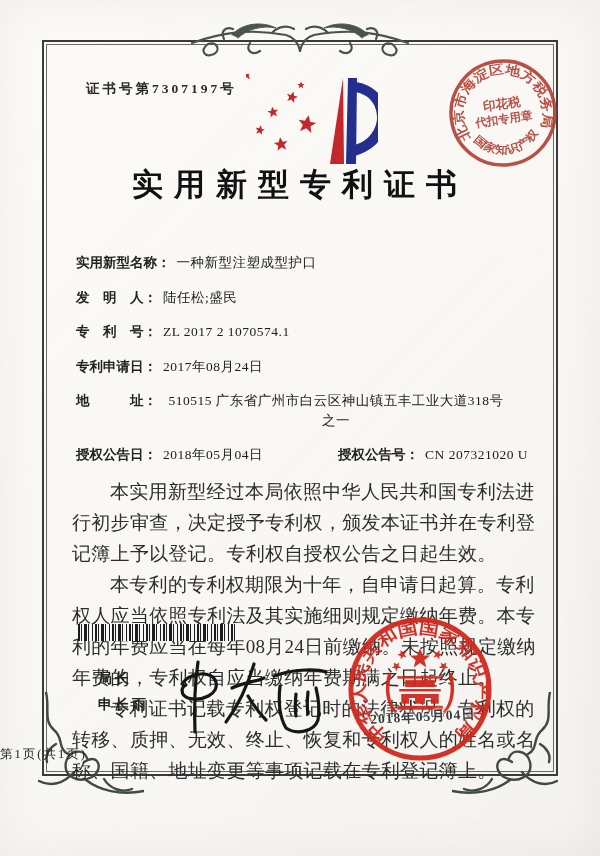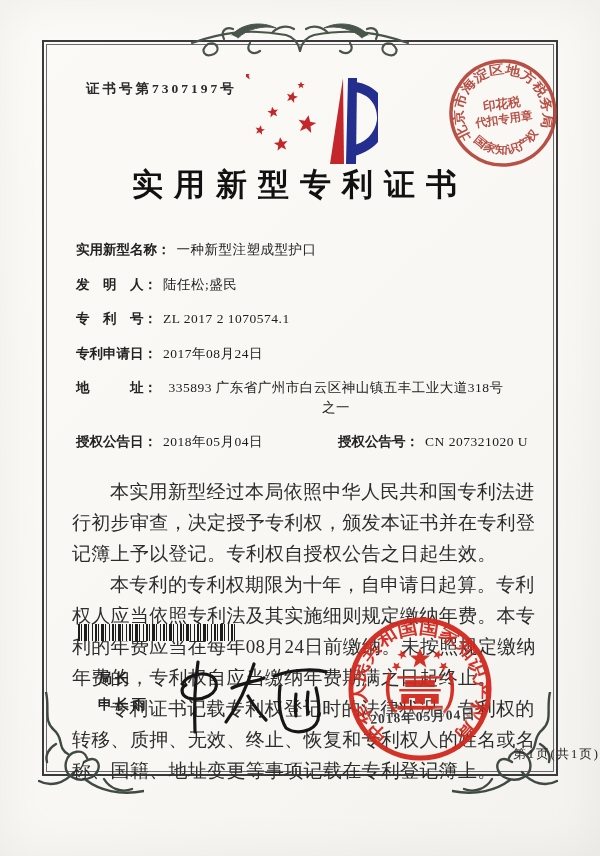--- a/index.html
+++ b/index.html
@@ -15,39 +15,39 @@
     border:1px solid #6a6a6a; }
   .frame::before { content:""; position:absolute; inset:-5px; border:2px solid #3b3b3b; }
   
   .cert-no { position:absolute; left:86px; top:80px; font-size:13.5px; font-weight:700; letter-spacing:3px; color:#2a2a2a; }
   .title { position:absolute; left:0; right:0; top:164px; text-align:center;
     font-size:31px; font-weight:700; letter-spacing:11px; color:#111; }
   .logo { position:absolute; left:246px; top:74px; }
   .tax-stamp { position:absolute; left:446px; top:56px; opacity:.88; transform:rotate(-8deg); }
   
   .fields { position:absolute; left:76px; top:240px; width:458px; font-size:13.5px; }
-  .frow { position:relative; display:flex; margin-bottom:15px; line-height:1.45; }
+  .frow { position:relative; display:flex; margin-bottom:15px; line-height:1.45;margin-top:13px; }
   .flabel { font-weight:700; white-space:nowrap; color:#222; }
   .fvalue { margin-left:6px; color:#1c1c1c; letter-spacing:.5px;text-align:center; }
   .fvalue.addr { width:346px; }
   .frow.grant .cell2 { position:absolute; left:262px; top:0; display:flex; }
   
   .paras { position:absolute; left:72px; top:477px; width:464px; }
   .paras p { font-size:19px; line-height:1.63; text-indent:2em; color:#2d2d2d; letter-spacing:.3px; }
   
   .barcode { position:absolute; left:78px; top:624px; width:158px; height:17px;
     background:repeating-linear-gradient(90deg,#1c1c1c 0 2px,#f6f6f4 2px 3px,#1c1c1c 3px 4px,#f6f6f4 4px 6px,#1c1c1c 6px 9px,#f6f6f4 9px 10px,#1c1c1c 10px 11px,#f6f6f4 11px 14px,#1c1c1c 14px 15px,#f6f6f4 15px 17px); }
   .sig-block { position:absolute; left:98px; top:665px; font-size:14px; font-weight:700; letter-spacing:3px; line-height:26px; color:#222;
     font-family:"Liberation Sans","DejaVu Sans",sans-serif; }
   .signature { position:absolute; left:168px; top:648px; }
   .seal { position:absolute; left:346px; top:614px; opacity:.95; }
   .seal-date { position:absolute; left:352px; top:708px; width:142px; text-align:center;
     transform:rotate(-3deg); font-size:13.5px; font-weight:700; color:#3a3a3a; letter-spacing:1px;
     text-shadow:0 0 3px #fff,0 0 3px #fff; }
-  .page-no { position:absolute; left:0; right:0; top:746px; text-align:right;
+  .page-no { position:absolute; left:0; right:0; top:746px; text-align:left;
     font-size:12.5px; letter-spacing:2px; color:#222; }
   
   .orn-top { position:absolute; left:190px; top:13px; }
   .orn-bl { position:absolute; left:38px; top:692px; transform:scaleX(-1); }
   .orn-br { position:absolute; left:452px; top:692px; }
   
   .scan-credit { position:absolute; left:0; right:20px; top:806px; height:46px; }
   svg text { font-family:"Liberation Serif","DejaVu Serif",serif; }
 </style>
 </head>
@@ -139,21 +139,21 @@
     <div class="frow">
       <span class="flabel">专　利　号：</span>
       <span class="fvalue">ZL 2017 2 1070574.1</span>
     </div>
     <div class="frow">
       <span class="flabel">专利申请日：</span>
       <span class="fvalue">2017年08月24日</span>
     </div>
     <div class="frow">
       <span class="flabel">地　　　址：</span>
-      <span class="fvalue addr">335893 广东省广州市白云区神山镇五丰工业大道318号之一</span>
+      <span class="fvalue addr">510515 广东省广州市白云区神山镇五丰工业大道318号之一</span>
     </div>
     <div class="frow grant">
       <span class="flabel">授权公告日：</span>
       <span class="fvalue">2018年05月04日</span>
       <span class="cell2">
         <span class="flabel">授权公告号：</span>
         <span class="fvalue">CN 207321020 U</span>
       </span>
     </div>
   </div>

